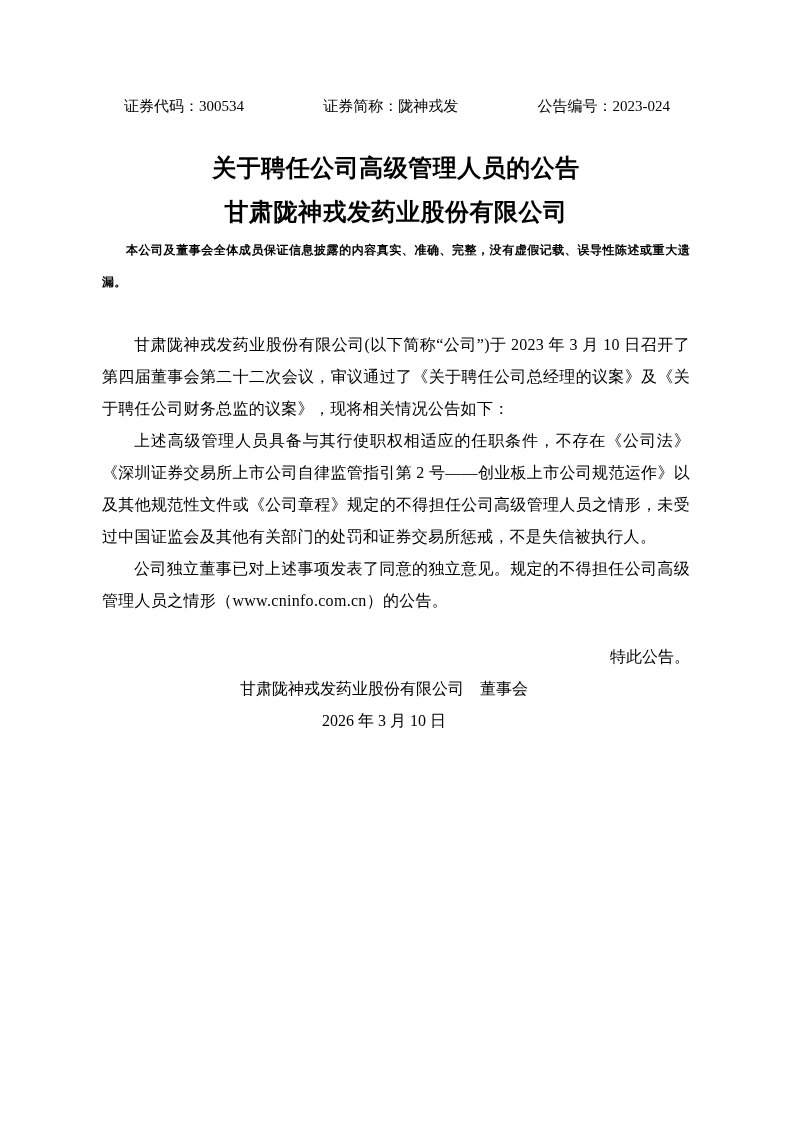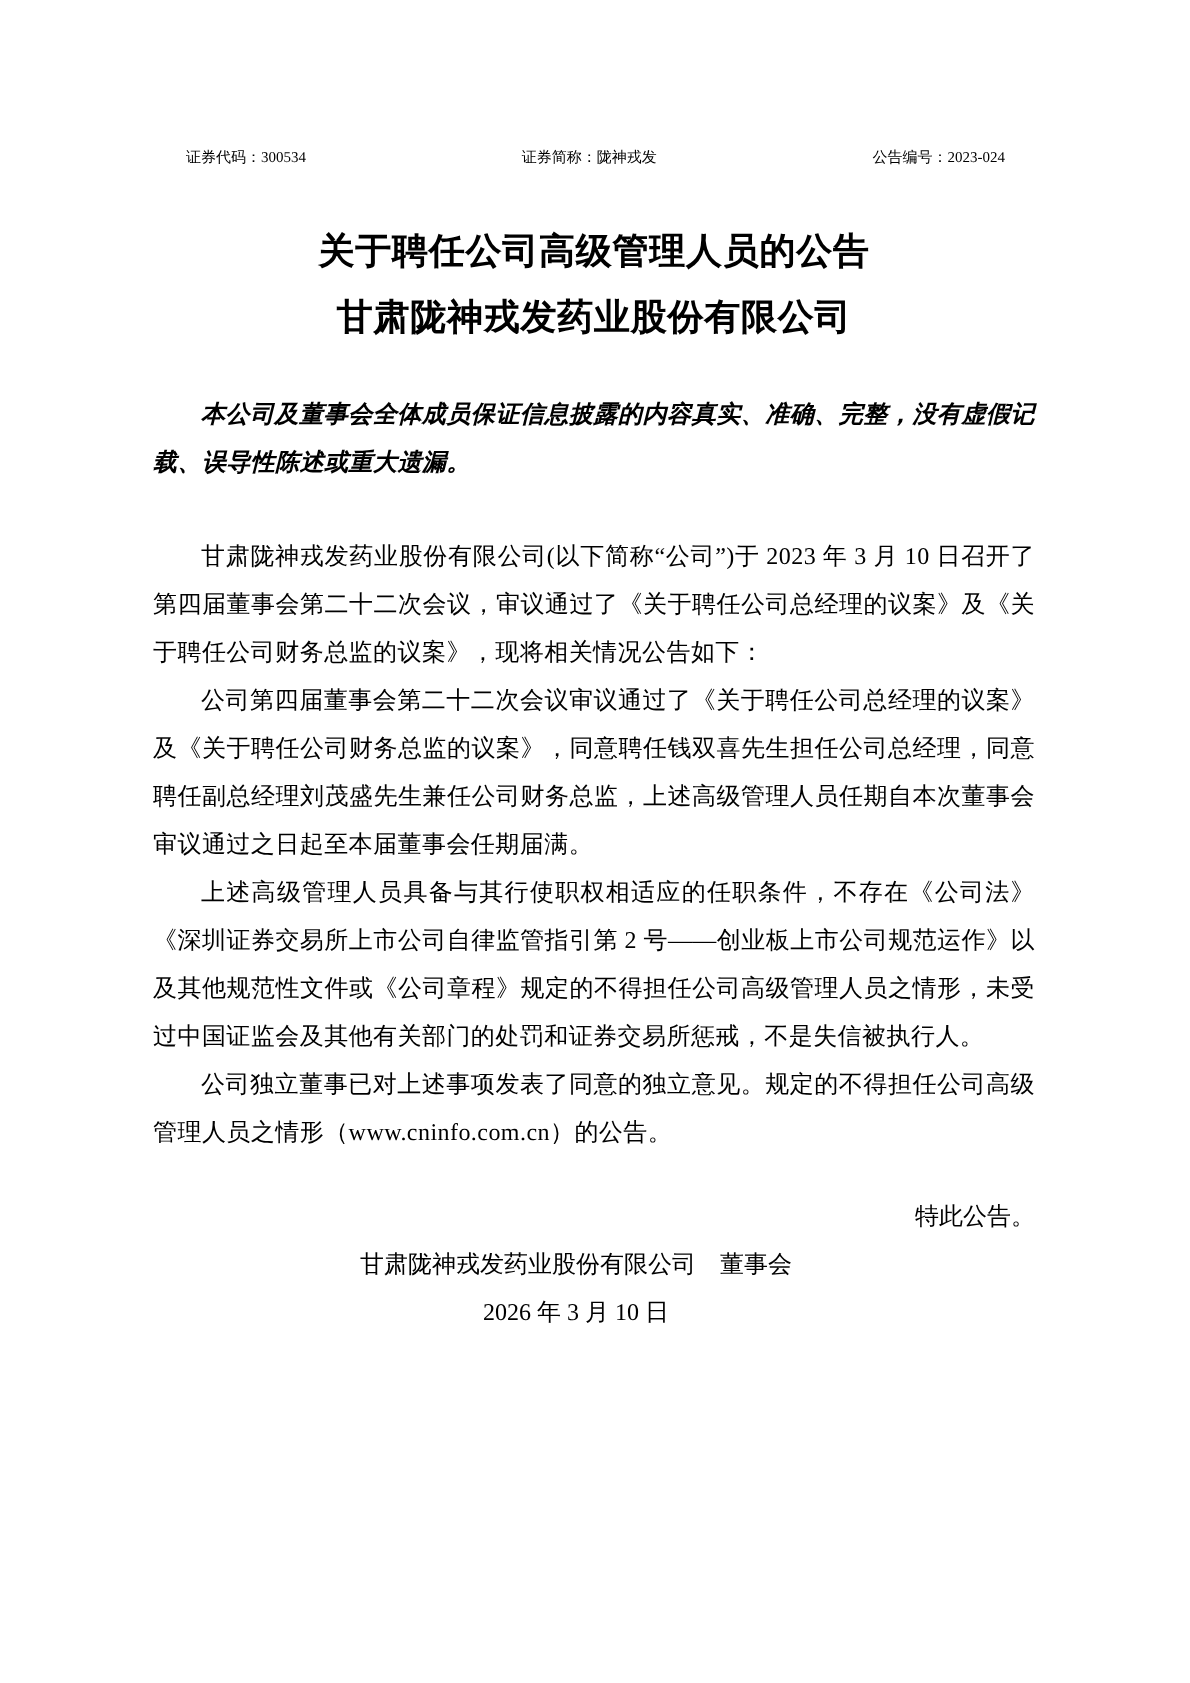--- a/index.html
+++ b/index.html
@@ -14,41 +14,39 @@
     height: 1122px;
     background: #ffffff;
     padding: 95px 103px 0 102px;
     overflow: hidden;
   }
   .doc-header {
     display: flex;
     justify-content: space-between;
     align-items: baseline;
     padding: 0 20px 0 22px;
-    font-size: 10px;
+    font-size: 15px;
     line-height: 22px;
     white-space: nowrap;
   }
   .doc-title {
     margin-top: 29px;
     text-align: center;
     font-size: 24px;
     font-weight: bold;
     line-height: 44px;
     letter-spacing: 0.5px;
   }
   .disclaimer {
-    margin-top: 27px;
-    font-size: 16px;
+    font-size: 12px;
     font-weight: bold;
     line-height: 32px;
     text-indent: 2em;
     text-align: justify;
     letter-spacing: 0.3px;
-    font-style: italic;
   }
   .doc-body {
     margin-top: 31px;
     font-family: Liberation Serif, serif;
   }
   .para {
     font-size: 16px;
     line-height: 32px;
     text-indent: 2em;
     text-align: justify;
@@ -81,21 +79,20 @@
 
   <div class="doc-title">
     <div>关于聘任公司高级管理人员的公告</div>
     <div>甘肃陇神戎发药业股份有限公司</div>
   </div>
 
   <p class="disclaimer">本公司及董事会全体成员保证信息披露的内容真实、准确、完整，没有虚假记载、误导性陈述或重大遗漏。</p>
 
   <div class="doc-body">
     <p class="para">甘肃陇神戎发药业股份有限公司(以下简称“公司”)于 2023 年 3 月 10 日召开了第四届董事会第二十二次会议，审议通过了《关于聘任公司总经理的议案》及《关于聘任公司财务总监的议案》，现将相关情况公告如下：</p>
-    <p class="para">公司第四届董事会第二十二次会议审议通过了《关于聘任公司总经理的议案》及《关于聘任公司财务总监的议案》，同意聘任钱双喜先生担任公司总经理，同意聘任副总经理刘茂盛先生兼任公司财务总监，上述高级管理人员任期自本次董事会审议通过之日起至本届董事会任期届满。</p>
     <p class="para">上述高级管理人员具备与其行使职权相适应的任职条件，不存在《公司法》《深圳证券交易所上市公司自律监管指引第 2 号——创业板上市公司规范运作》以及其他规范性文件或《公司章程》规定的不得担任公司高级管理人员之情形，未受过中国证监会及其他有关部门的处罚和证券交易所惩戒，不是失信被执行人。</p>
     <p class="para">公司独立董事已对上述事项发表了同意的独立意见。规定的不得担任公司高级管理人员之情形（www.cninfo.com.cn）的公告。</p>
   </div>
 
   <div class="closing">
     <p class="closing-statement">特此公告。</p>
     <p class="signature-line">甘肃陇神戎发药业股份有限公司　董事会</p>
     <p class="signature-line">2026 年 3 月 10 日</p>
   </div>
 

